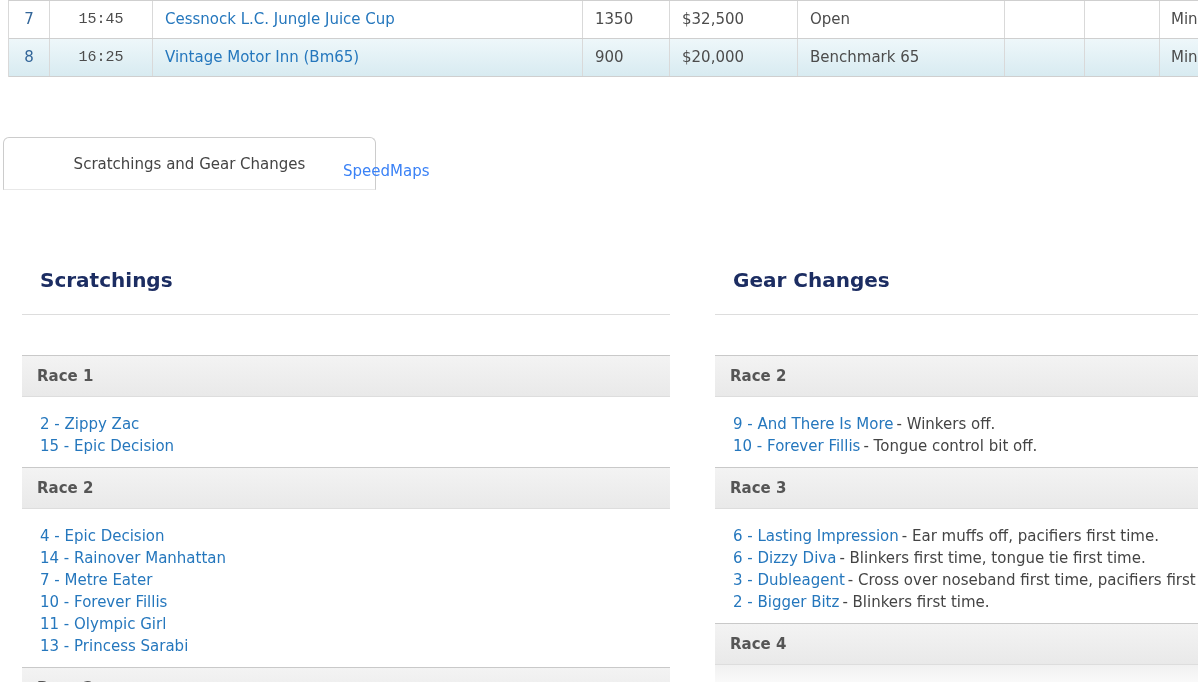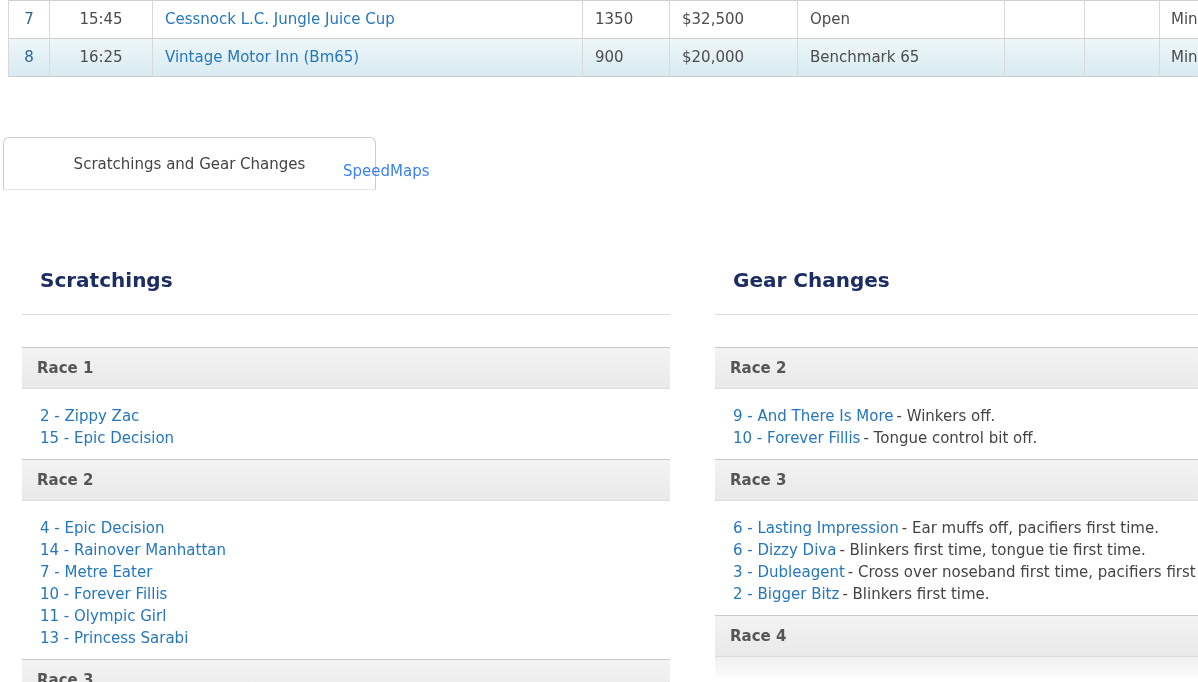--- a/index.html
+++ b/index.html
@@ -26,21 +26,21 @@
     background: #ffffff;
   }
   .t-row.hl { background: linear-gradient(180deg, #eef7fa 0%, #d8ebf1 100%); }
   .t-cell {
     border-right: 1px solid #d9d9d9;
     box-sizing: border-box;
     white-space: nowrap; overflow: hidden;
     padding-left: 12px;
   }
   .c0 { width: 41px;  text-align: center; padding-left: 0; color: #336699; }
-  .c1 { width: 103px; text-align: center; padding-left: 0; color: #4c4c4c; }
+  .c1 { width: 103px; text-align: center; padding-left: 0; color: #4c4c4c; font-family: Liberation Mono, monospace; }
   .c2 { width: 430px; }
   .c3 { width: 87px; }
   .c4 { width: 128px; }
   .c5 { width: 207px; }
   .c6 { width: 80px; }
   .c7 { width: 75px; }
   .c8 { width: 180px; padding-left: 11px; border-right: none; }
   a.rlink, .blue-link { color: #2577bd; text-decoration: none; cursor: pointer; }
 
   
@@ -76,21 +76,21 @@
   .race-bar {
     margin-top: 0;
     height: 42px; box-sizing: border-box;
     line-height: 40px;
     padding-left: 15px;
     background: linear-gradient(180deg, #f3f3f3 0%, #e9e9e9 100%);
     border-top: 1px solid #c9c9c9;
     border-bottom: 1px solid #dddddd;
     font-weight: bold; color: #555555;
   }
-  .race-bar.first { margin-top: 32px; }
+  .race-bar.first { margin-top: 40px; }
   .items { padding: 16px 0 10px 18px; line-height: 22px; white-space: nowrap; }
   .item { display: block; }
   .note { color: #444444; margin-left: 3px; }
   .after-glow { height: 20px; background: linear-gradient(180deg, #f1f1f1 0%, #fbfbfb 100%); }
 </style>
 </head>
 <body>
 
 <div class="page">
 

